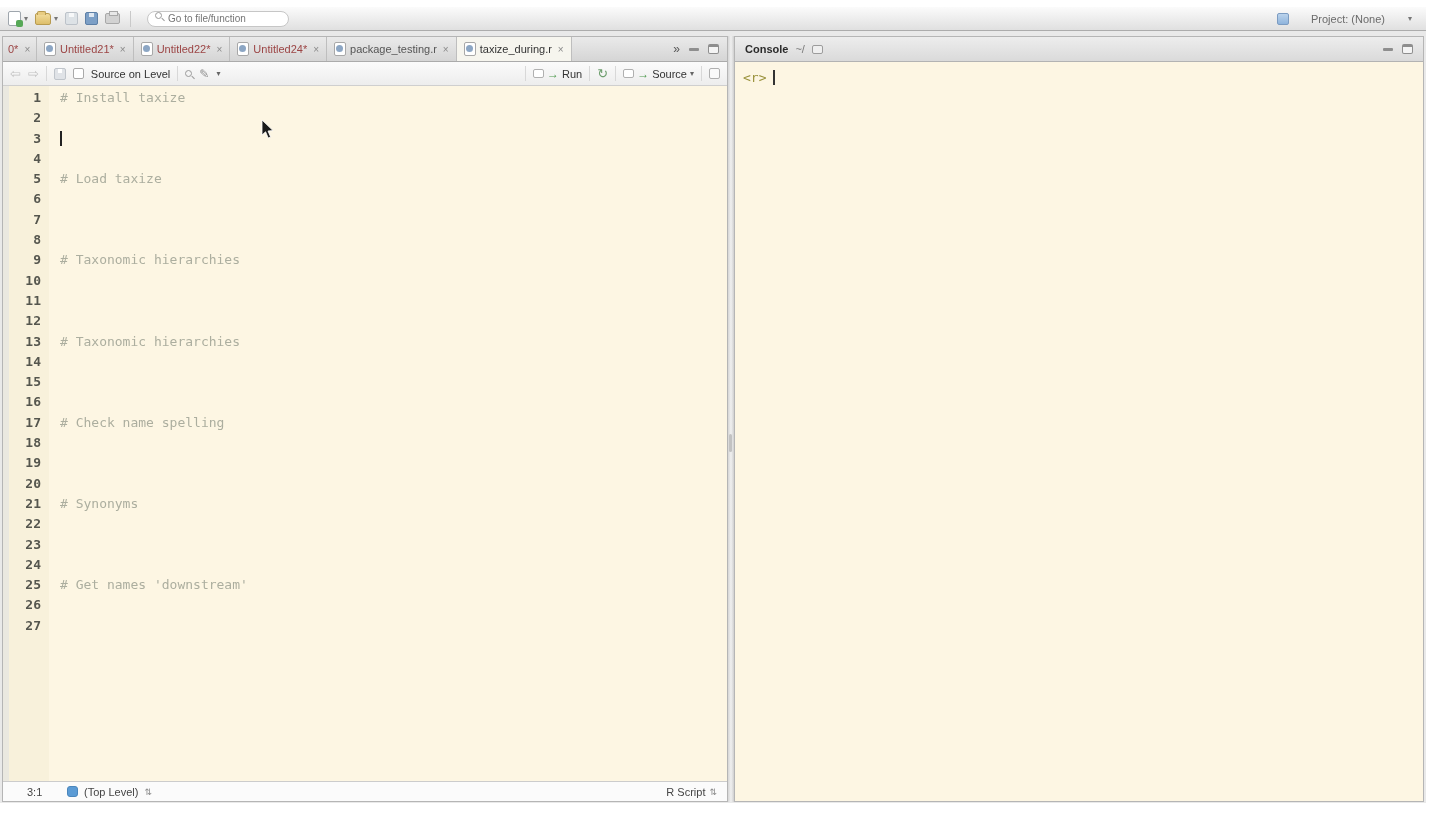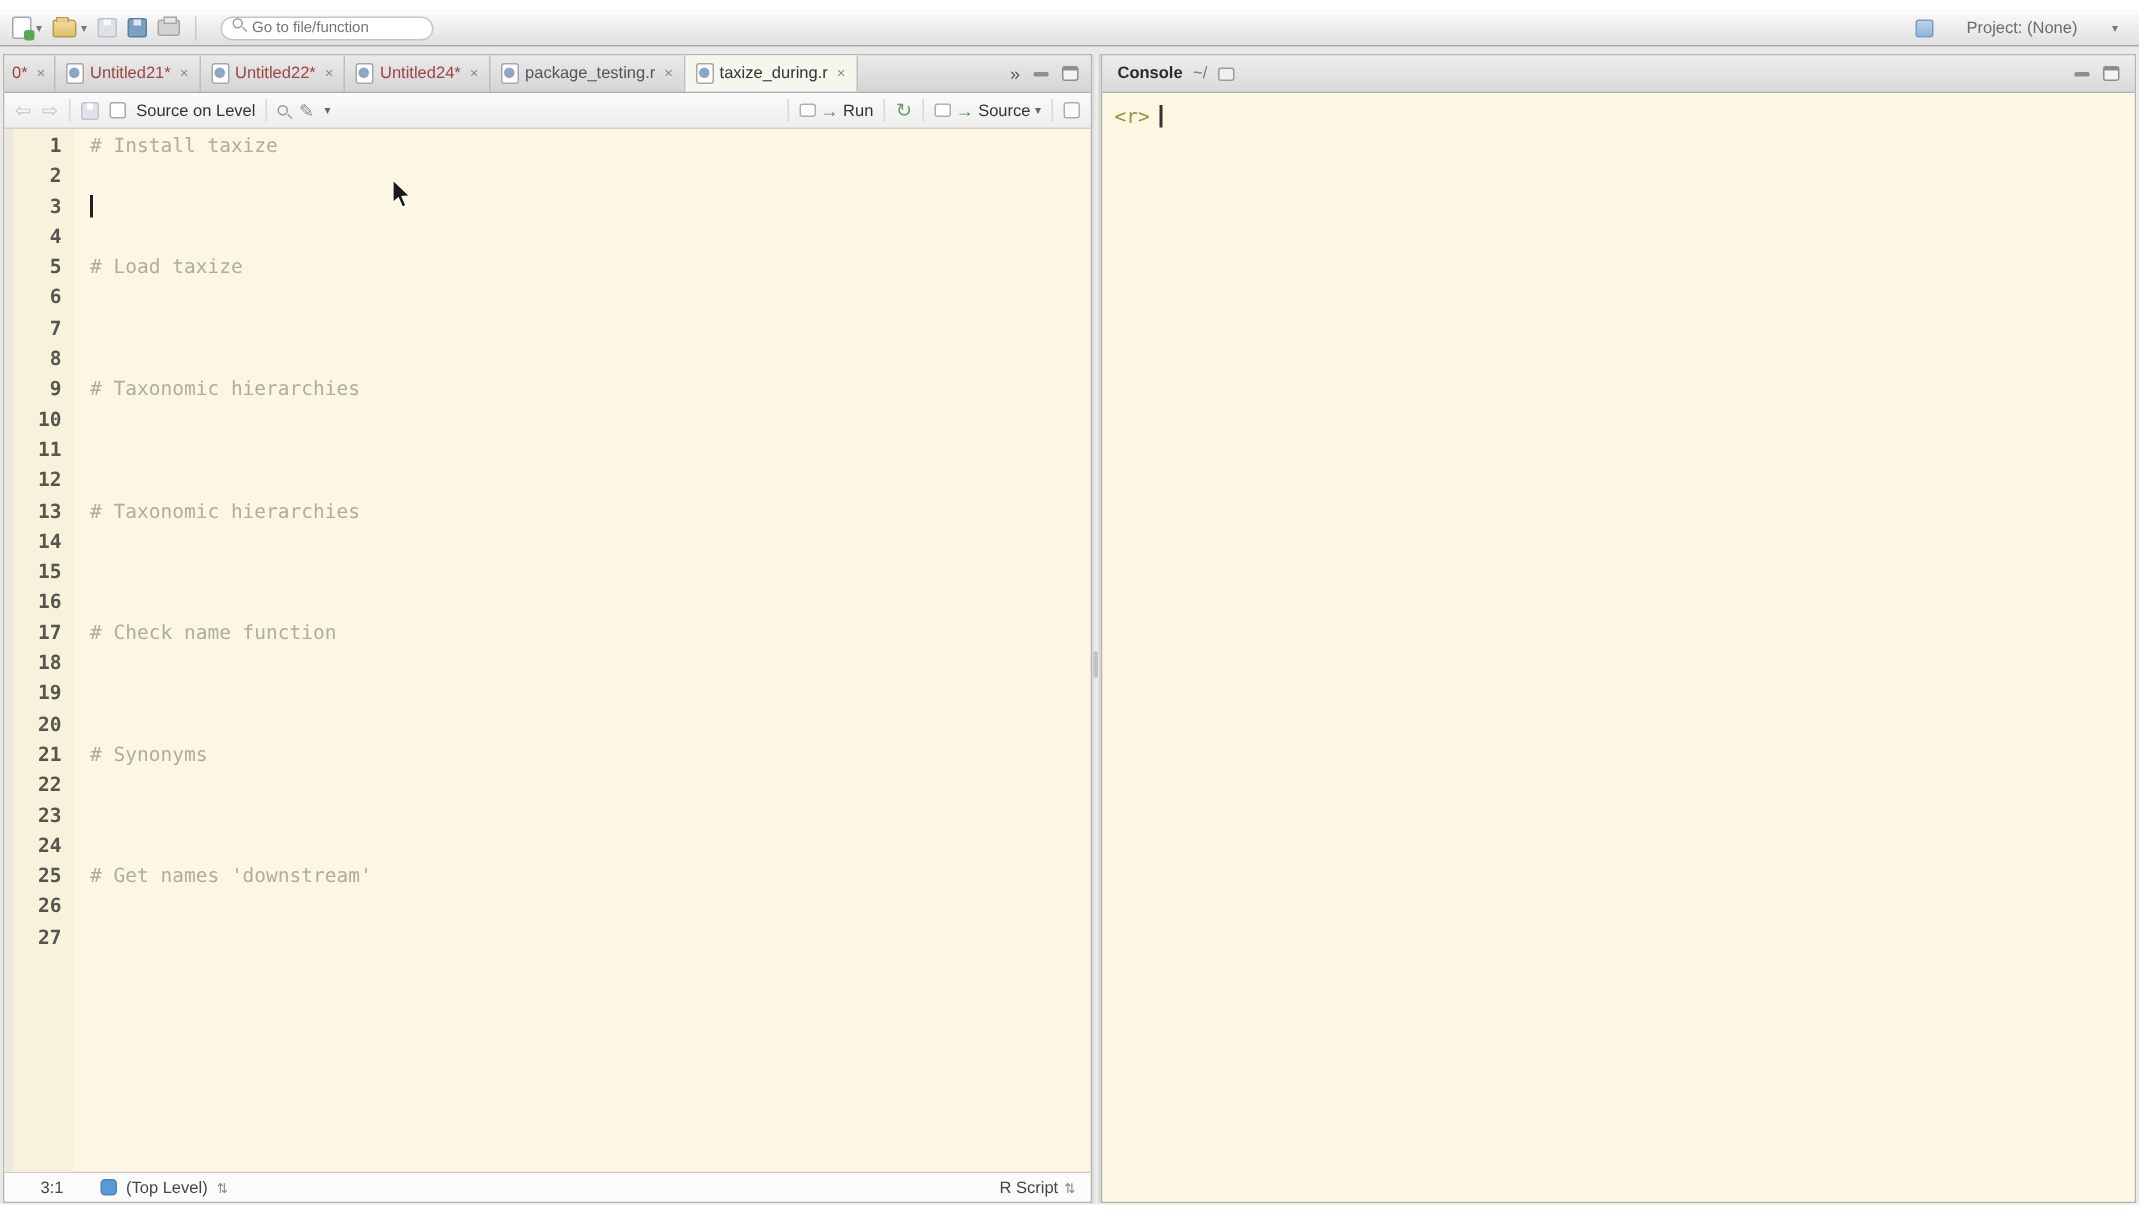--- a/index.html
+++ b/index.html
@@ -291,21 +291,21 @@
     <span class="lt"></span>
   </div>
 
   <div class="code-line">
     <span class="ln">16</span>
     <span class="lt"></span>
   </div>
 
   <div class="code-line">
     <span class="ln">17</span>
-    <span class="lt"># Check name function</span>
+    <span class="lt"># Check name spelling</span>
   </div>
 
   <div class="code-line">
     <span class="ln">18</span>
     <span class="lt"></span>
   </div>
 
   <div class="code-line">
     <span class="ln">19</span>
     <span class="lt"></span>

